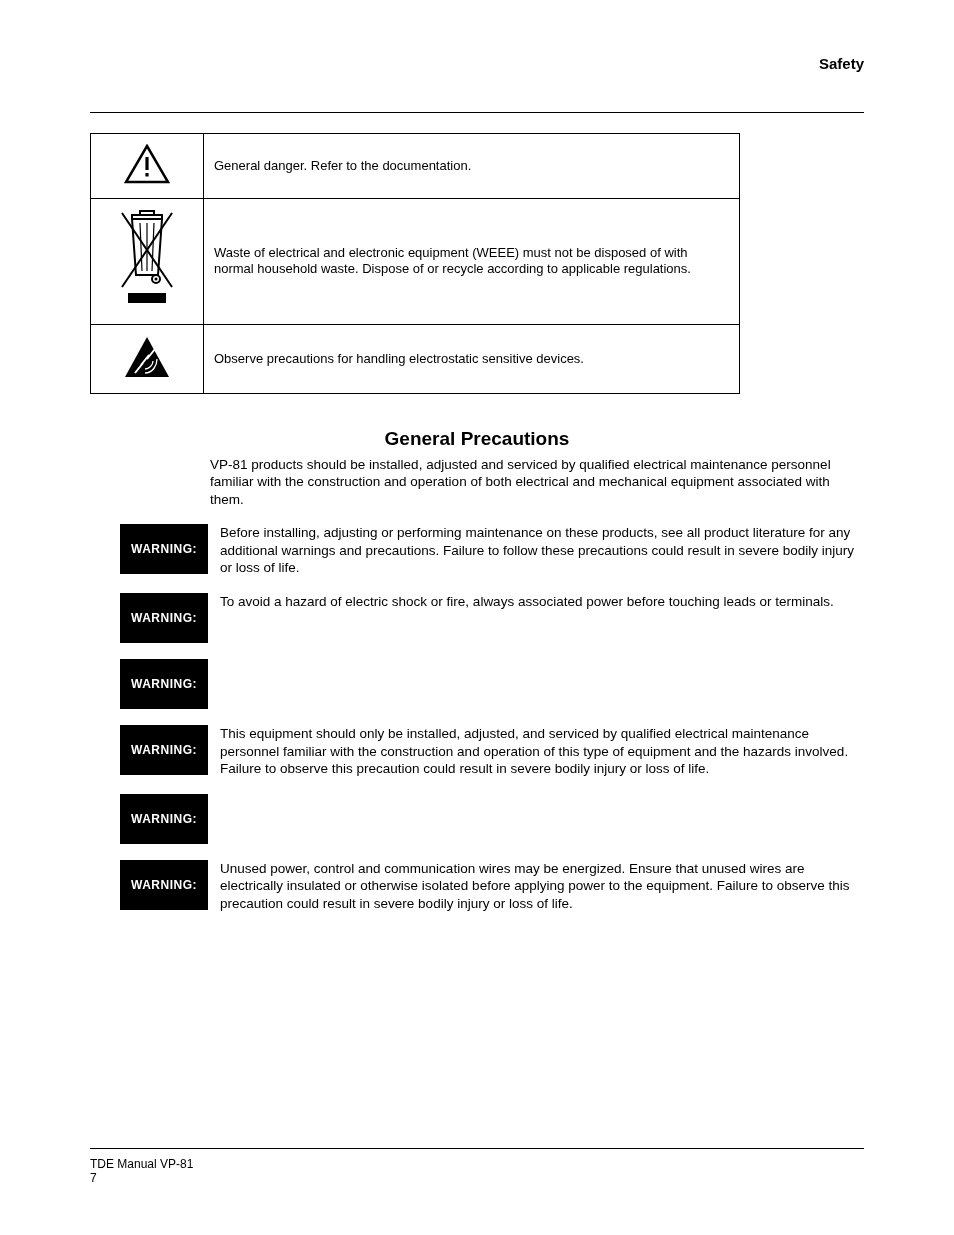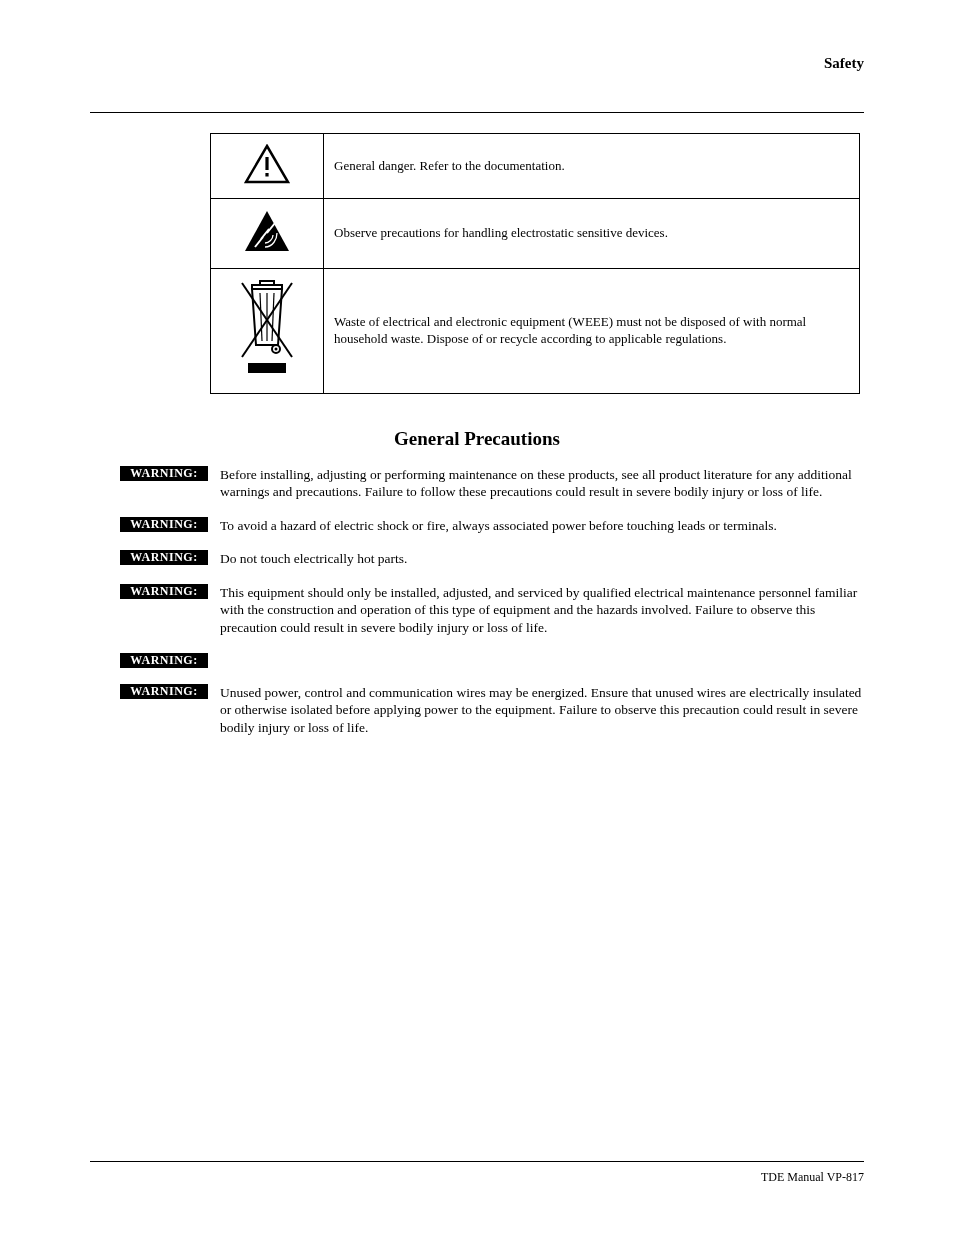--- a/index.html
+++ b/index.html
@@ -9,21 +9,20 @@
     font-family: "Helvetica Neue", Arial, sans-serif;
     color: #000;
     width: 954px;
   }
   .page {
     width: 954px;
     height: 1235px;
     position: relative;
     box-sizing: border-box;
     padding: 60px 90px 40px 90px;
-    font-family: Liberation Serif, serif;
   }
   .header-right {
     position: absolute;
     top: 55px;
     right: 90px;
     font-size: 15px;
     font-weight: bold;
   }
   .hr-top {
     border: none;
@@ -31,21 +30,20 @@
     margin: 30px 0 20px 0;
   }
   .intro {
     font-size: 13.5px;
     margin: 18px 0 10px 0;
     line-height: 1.3;
     padding-left: 120px;
   }
   table.symbol-table {
     border-collapse: collapse;
-    margin-left: 120px;
     width: 650px;
   }
   table.symbol-table td {
     border: 1px solid #000;
     padding: 8px 10px;
     vertical-align: middle;
     font-size: 13px;
     line-height: 1.25;
   }
   table.symbol-table td.sym-cell {
@@ -74,21 +72,21 @@
     flex: 0 0 118px;
     display: flex;
     justify-content: flex-end;
     align-items: flex-start;
   }
   .warning-badge {
     background: #000;
     color: #fff;
     font-weight: bold;
     font-size: 12px;
-    padding: 0 10px;
+    padding: 18px 10px;
     letter-spacing: .5px;
     min-width: 88px;
     text-align: center;
     box-sizing: border-box;
   }
   .warning-text {
     font-size: 13.5px;
     line-height: 1.3;
     padding-left: 12px;
     flex: 1;
@@ -99,22 +97,23 @@
     left: 90px;
     right: 90px;
   }
   .hr-bot {
     border: none;
     border-top: 1px solid #000;
     margin: 0 0 8px 0;
   }
   .footer-row {
     display: flex;
-    justify-content: flex-end;
+    justify-content: flex-start;
     font-size: 12px;
+    flex-direction: column;
   }
 </style>
 </head>
 <body>
 
 <div class="page">
 
   <div class="header-right">Safety</div>
   <div style="height:22px;"></div>
   <hr class="hr-top">
@@ -127,76 +126,76 @@
         <svg width="46" height="40" viewBox="0 0 46 40">
           <polygon points="23,2 44,38 2,38" fill="none" stroke="#000" stroke-width="2.5"></polygon>
           <rect x="21.4" y="13" width="3.2" height="13" fill="#000"></rect>
           <rect x="21.4" y="29" width="3.2" height="3.5" fill="#000"></rect>
         </svg>
       </td>
       <td>General danger. Refer to the documentation.</td>
     </tr>
     <tr>
       <td class="sym-cell">
+        <svg width="62" height="100" viewBox="0 0 62 100">
+
+          <rect x="16" y="6" width="30" height="4" fill="none" stroke="#000" stroke-width="2"></rect>
+          <rect x="24" y="2" width="14" height="4" fill="none" stroke="#000" stroke-width="2"></rect>
+
+          <path d="M16 10 L46 10 L42 66 L20 66 Z" fill="none" stroke="#000" stroke-width="2"></path>
+          <line x1="24" y1="14" x2="26" y2="62" stroke="#000" stroke-width="1.2"></line>
+          <line x1="31" y1="14" x2="31" y2="62" stroke="#000" stroke-width="1.2"></line>
+          <line x1="38" y1="14" x2="36" y2="62" stroke="#000" stroke-width="1.2"></line>
+
+          <circle cx="40" cy="70" r="4" fill="none" stroke="#000" stroke-width="2"></circle>
+          <circle cx="40" cy="70" r="1.5" fill="#000"></circle>
+
+          <line x1="6" y1="4" x2="56" y2="78" stroke="#000" stroke-width="2"></line>
+          <line x1="56" y1="4" x2="6" y2="78" stroke="#000" stroke-width="2"></line>
+
+          <rect x="12" y="84" width="38" height="10" fill="#000"></rect>
+        </svg>
+      </td>
+      <td>Waste of electrical and electronic equipment (WEEE) must not be disposed of with normal household waste. Dispose of or recycle according to applicable regulations.</td>
+    </tr>
+    <tr>
+      <td class="sym-cell">
         <svg width="48" height="44" viewBox="0 0 48 44">
           <polygon points="24,2 46,42 2,42" fill="#000"></polygon>
           <path d="M12 38 L20 28 L18 30 L26 20 L24 24 L32 14" stroke="#fff" stroke-width="2" fill="none"></path>
           <path d="M22 34 C26 34 30 30 30 26" stroke="#fff" stroke-width="1.3" fill="none"></path>
           <path d="M22 38 C30 38 34 30 34 24" stroke="#fff" stroke-width="1.3" fill="none"></path>
         </svg>
       </td>
       <td>Observe precautions for handling electrostatic sensitive devices.</td>
     </tr>
-    <tr>
-      <td class="sym-cell">
-        <svg width="62" height="100" viewBox="0 0 62 100">
-
-          <rect x="16" y="6" width="30" height="4" fill="none" stroke="#000" stroke-width="2"></rect>
-          <rect x="24" y="2" width="14" height="4" fill="none" stroke="#000" stroke-width="2"></rect>
-
-          <path d="M16 10 L46 10 L42 66 L20 66 Z" fill="none" stroke="#000" stroke-width="2"></path>
-          <line x1="24" y1="14" x2="26" y2="62" stroke="#000" stroke-width="1.2"></line>
-          <line x1="31" y1="14" x2="31" y2="62" stroke="#000" stroke-width="1.2"></line>
-          <line x1="38" y1="14" x2="36" y2="62" stroke="#000" stroke-width="1.2"></line>
-
-          <circle cx="40" cy="70" r="4" fill="none" stroke="#000" stroke-width="2"></circle>
-          <circle cx="40" cy="70" r="1.5" fill="#000"></circle>
-
-          <line x1="6" y1="4" x2="56" y2="78" stroke="#000" stroke-width="2"></line>
-          <line x1="56" y1="4" x2="6" y2="78" stroke="#000" stroke-width="2"></line>
-
-          <rect x="12" y="84" width="38" height="10" fill="#000"></rect>
-        </svg>
-      </td>
-      <td>Waste of electrical and electronic equipment (WEEE) must not be disposed of with normal household waste. Dispose of or recycle according to applicable regulations.</td>
-    </tr>
   </tbody>
     </table>
 
   <h2 class="section-h">General Precautions</h2>
+  <p class="body-text">VP-81 products should be installed, adjusted and serviced by qualified electrical maintenance personnel familiar with the construction and operation of both electrical and mechanical equipment associated with them.</p>
 
   <div class="warning-block">
     <div class="warning-label">
         <span class="warning-badge">WARNING:</span>
       </div>
     <div class="warning-text">Before installing, adjusting or performing maintenance on these products, see all product literature for any additional warnings and precautions. Failure to follow these precautions could result in severe bodily injury or loss of life.</div>
   </div>
 
   <div class="warning-block">
     <div class="warning-label">
         <span class="warning-badge">WARNING:</span>
       </div>
     <div class="warning-text">To avoid a hazard of electric shock or fire, always associated power before touching leads or terminals.</div>
   </div>
 
   <div class="warning-block">
     <div class="warning-label">
         <span class="warning-badge">WARNING:</span>
       </div>
-    <div class="warning-text">Do not touch electrically hot parts.</div>
   </div>
 
   <div class="warning-block">
     <div class="warning-label">
         <span class="warning-badge">WARNING:</span>
       </div>
     <div class="warning-text">This equipment should only be installed, adjusted, and serviced by qualified electrical maintenance personnel familiar with the construction and operation of this type of equipment and the hazards involved. Failure to observe this precaution could result in severe bodily injury or loss of life.</div>
   </div>
 
   <div class="warning-block">

